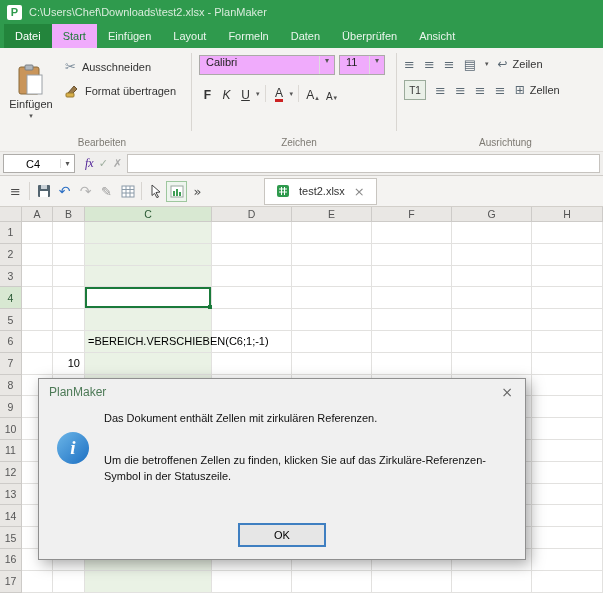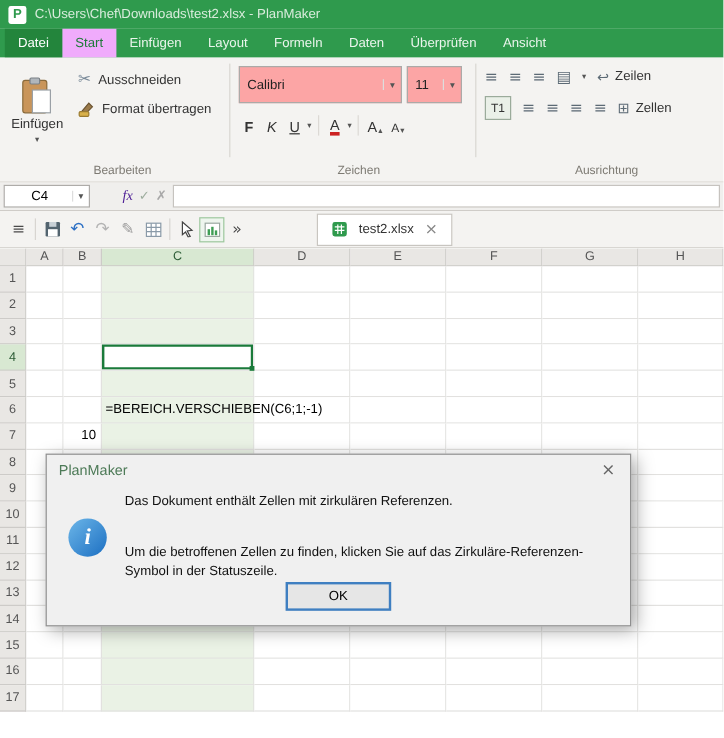--- a/index.html
+++ b/index.html
@@ -29,21 +29,21 @@
   .rgroup.edit { width:188px; display:flex; }
   .paste-btn { width:58px; display:flex; flex-direction:column; align-items:center; justify-content:center; gap:2px; }
   .paste-btn .lbl { color:#333; }
   .dd { font-size:7px; color:#555; }
   .edit-btns { display:flex; flex-direction:column; padding-top:5px; gap:3px; }
   .rbtn-small { display:flex; align-items:center; gap:6px; height:21px; padding:0 5px; color:#333; }
   .scissors { color:#7a8a99; font-size:13px; }
 
   .rgroup.font { width:202px; padding:4px 6px 0 6px; display:flex; flex-direction:column; gap:9px; }
   .font-row1 { display:flex; gap:4px; }
-  .combo { background:#fca5a5; border:1px solid #abaaa8; height:31px; display:flex; align-items:center; font-size:11px; color:#222; }
+  .combo { background:#f0abfc; border:1px solid #abaaa8; height:20px; display:flex; font-size:11px; color:#222; }
   .combo.font { width:136px; } .combo.size { width:46px; }
   .combo .val { flex:1; padding-left:6px; }
   .combo .arrow { width:15px; text-align:center; font-size:8px; color:#555; border-left:1px solid #ddd; }
   .font-row2 { display:flex; align-items:center; gap:2px; }
   .fmt-btn { min-width:17px; height:19px; display:flex; align-items:flex-end; justify-content:center; font-size:12px; color:#333; padding-bottom:1px; }
   .fmt-btn.b { font-weight:bold; }
   .fmt-btn.i { font-style:italic; }
   .fmt-btn.u { text-decoration:underline; }
   .acolor { border-bottom:3px solid #cc2222; line-height:1; }
   .vdiv { width:1px; height:17px; background:#dcd9d5; margin:0 3px; }
@@ -63,21 +63,21 @@
   .rlabel.edit { width:190px; }
   .rlabel.font { width:204px; }
   .rlabel.align { flex:1; }
 
   
   .formulabar { height:25px; background:#f0efed; border-top:1px solid #e3e0dc; border-bottom:1px solid #cfccc8;
                 display:flex; align-items:center; padding:0 3px; gap:5px; flex:0 0 auto; }
   .namebox { width:72px; height:19px; background:#fff; border:1px solid #aeaca9; display:flex; align-items:center; }
   .namebox .val { flex:1; padding-left:22px; }
   .namebox .arrow { width:14px; text-align:center; font-size:8px; color:#555; border-left:1px solid #ddd; }
-  .fx { font-family:"Liberation Serif",serif; font-style:italic; color:#4c1d95; margin-left:22px; font-size:12px; }
+  .fx { font-family:"Liberation Serif",serif; font-style:italic; color:#4c1d95; margin-left:5px; font-size:12px; }
   .fb-check { color:#9fae9f; font-size:11px; }
   .fb-x { color:#a8a8a8; font-size:11px; }
   .fb-input { flex:1; height:19px; background:#fff; border:1px solid #c6c3bf; }
 
   
   .toolbar { height:31px; background:#f4f3f1; border-bottom:1px solid #d2cfca; display:flex; align-items:center; padding:0 5px; flex:0 0 auto; }
   .tbi { width:21px; height:21px; display:flex; align-items:center; justify-content:center; font-size:13px; color:#4a4a4a; }
   .tbi.undo { color:#2b6fc4; font-size:14px; }
   .tbi.redo { color:#b3b3b3; font-size:14px; }
   .tbi.pencil { color:#9a9a9a; }
@@ -97,21 +97,21 @@
   .cell-hdr.hl { background:#d8e8d2; color:#2a5a34; }
   .cell { border-right:1px solid #e2e1df; border-bottom:1px solid #e2e1df; position:relative; background:#fff; }
   .cell.tint { background:#eaf2e5; }
   .cell.selected { background:#fff; box-shadow:inset 0 0 0 2px #1a7a3a; z-index:2; }
   .cell.selected::after { content:""; position:absolute; right:-1px; bottom:-1px; width:4px; height:4px; background:#1a7a3a; }
   .cell-text { position:absolute; top:50%; transform:translateY(-50%); font-size:11px; color:#000; }
   .cell-text.left-ov { left:3px; white-space:nowrap; z-index:3; }
   .cell-text.right { right:4px; }
 
   
-  .dialog { position:absolute; left:38px; top:378px; width:488px; height:144px; background:#f0f0f0;
+  .dialog { position:absolute; left:38px; top:378px; width:488px; height:182px; background:#f0f0f0;
             border:1px solid #8f8f8f; box-shadow:4px 4px 14px rgba(0,0,0,0.35); z-index:20; }
   .dlg-title { height:26px; display:flex; align-items:center; padding-left:10px; }
   .dlg-title .t { color:#4d7a57; font-size:12px; }
   .dlg-close { margin-left:auto; width:36px; height:26px; display:flex; align-items:center; justify-content:center; color:#666; font-size:14px; }
   .dlg-body { display:flex; align-items:center; padding:6px 22px 0 18px; gap:15px; }
   .info-icon { width:32px; height:32px; border-radius:50%; background:linear-gradient(135deg,#6cb6e8,#1c6fc2);
                color:#fff; display:flex; align-items:center; justify-content:center;
                font-family:"Liberation Serif",serif; font-style:italic; font-weight:bold; font-size:19px; flex-shrink:0; }
   .info-icon::after { content:"i"; }
   .dlg-text { font-size:11px; color:#111; line-height:1.45; }

